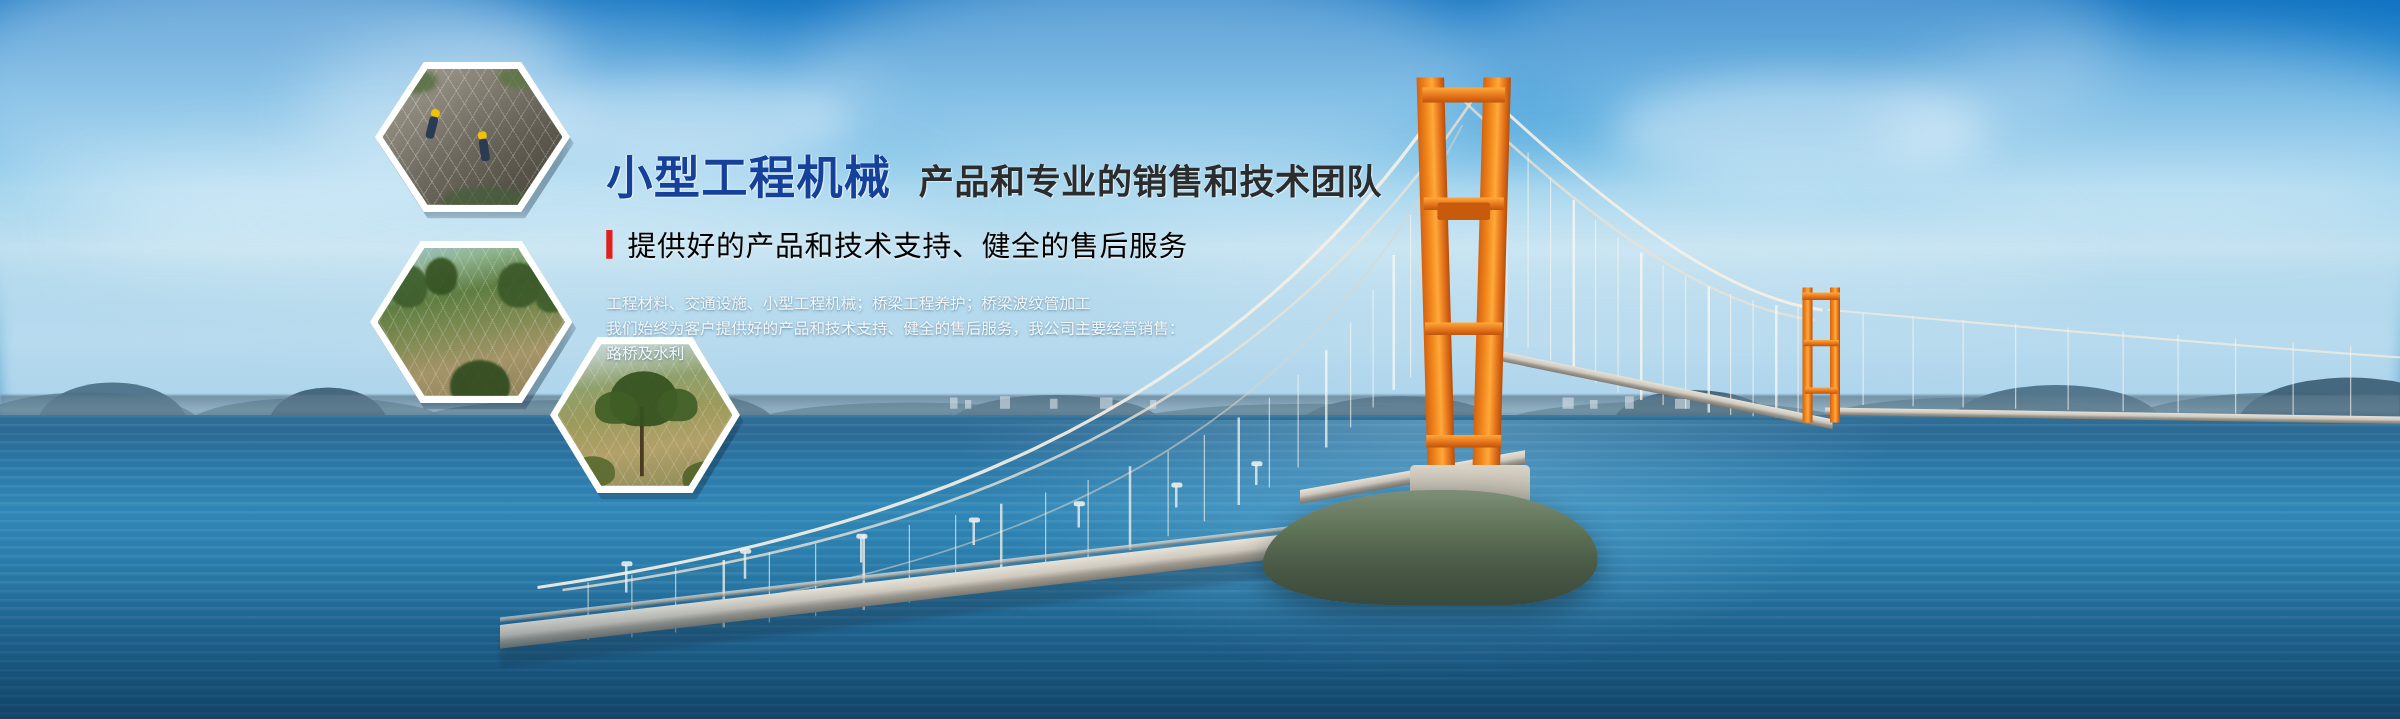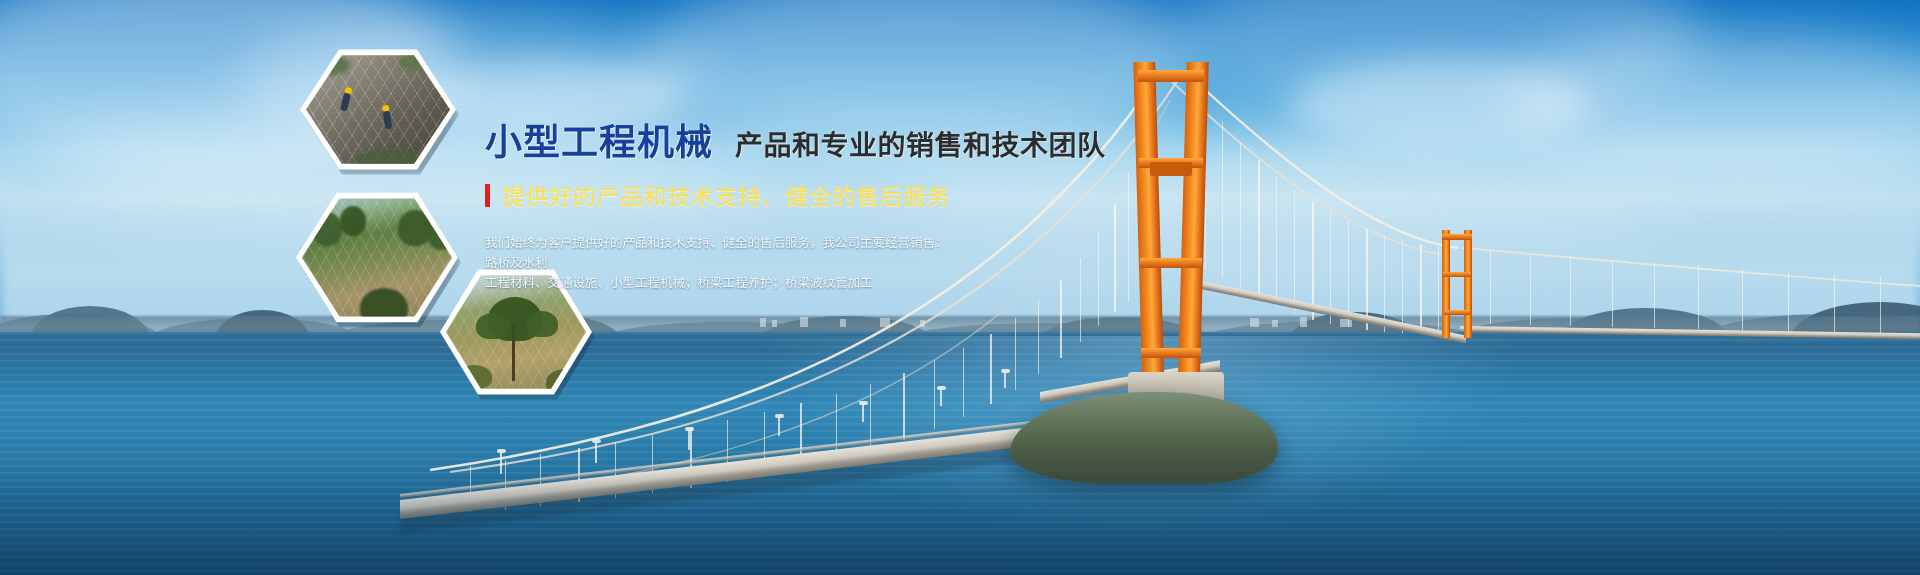--- a/index.html
+++ b/index.html
@@ -200,21 +200,21 @@
     text-shadow:0 0 1px rgba(255,255,255,.9),1px 1px 0 rgba(255,255,255,.55),-1px 0 0 rgba(255,255,255,.4);
   }
   .hl-sub{
     font-size:28px;color:#2a2c2e;letter-spacing:.5px;margin-left:22px;
     text-shadow:0 0 1px rgba(255,255,255,.8),1px 1px 0 rgba(255,255,255,.45);
   }
 
   .subline{display:flex;align-items:center;margin-top:17px;}
   .redbar{width:5px;height:23px;background:#e01f1f;margin-right:12px;flex:none;}
   .subtext{
-    font-size:23px;color:#fde047;letter-spacing:.6px;white-space:nowrap;
+    font-size:23px;color:#000000;letter-spacing:.6px;white-space:nowrap;
     text-shadow:0 1px 1px rgba(255,255,255,.5);
   }
 
   .body{margin-top:21px;font-size:12.5px;line-height:20px;color:#f2f7fa;max-width:470px;
         text-shadow:0 1px 2px rgba(20,60,90,.55);}
   .body p{margin:0;}
 
   
   .fg-tint{
     position:absolute;left:0;top:470px;width:1920px;height:105px;
@@ -442,21 +442,21 @@
       <span class="hl-main">小型工程机械</span>
       <span class="hl-sub">产品和专业的销售和技术团队</span>
     </div>
 
     <div class="subline">
       <span class="redbar"></span>
       <span class="subtext">提供好的产品和技术支持、健全的售后服务</span>
     </div>
 
     <div class="body">
+      <p>工程材料、交通设施、小型工程机械；桥梁工程养护；桥梁波纹管加工</p>
       <p>我们始终为客户提供好的产品和技术支持、健全的售后服务，我公司主要经营销售：路桥及水利</p>
-      <p>工程材料、交通设施、小型工程机械；桥梁工程养护；桥梁波纹管加工</p>
     </div>
 
   </div>
 
   <div class="fg-tint"></div>
 
 </div>
 
 </body></html>

